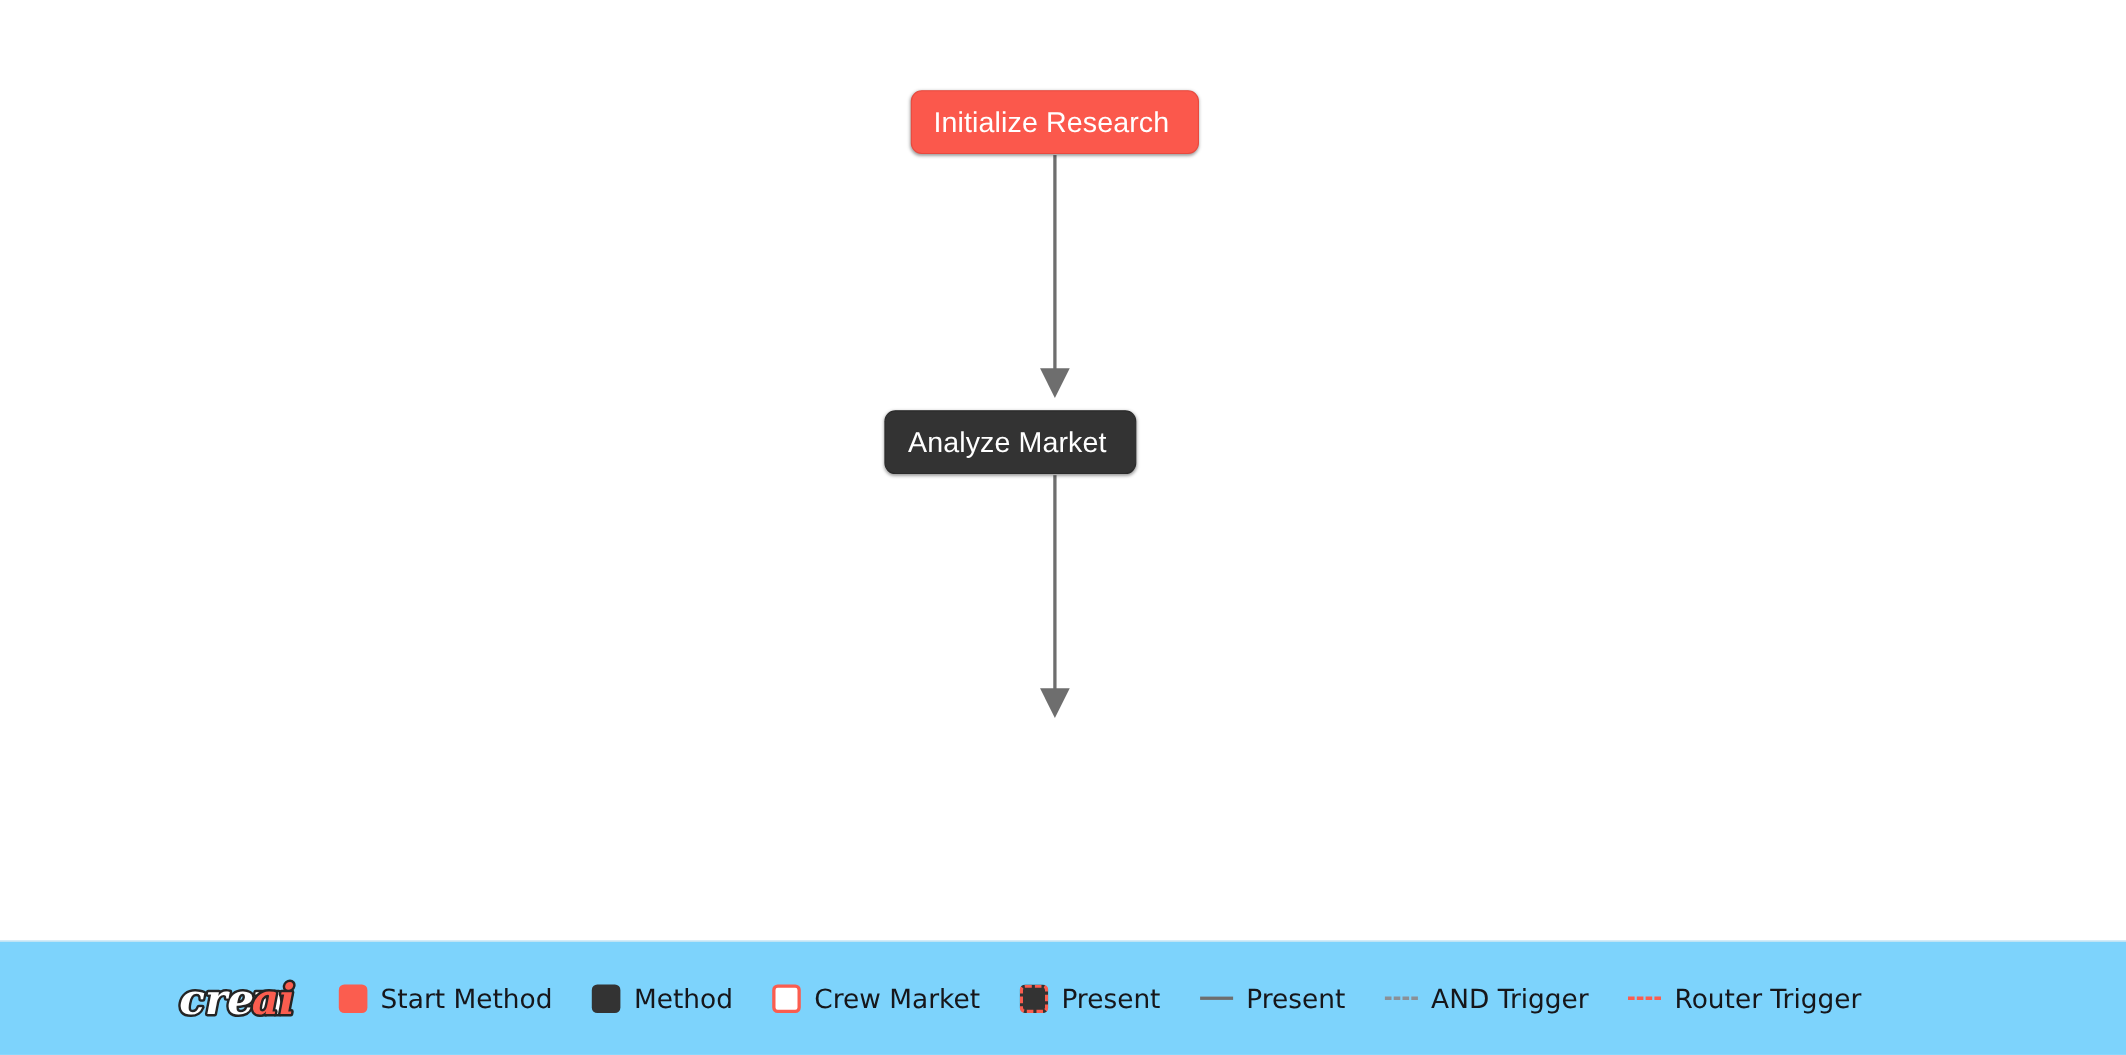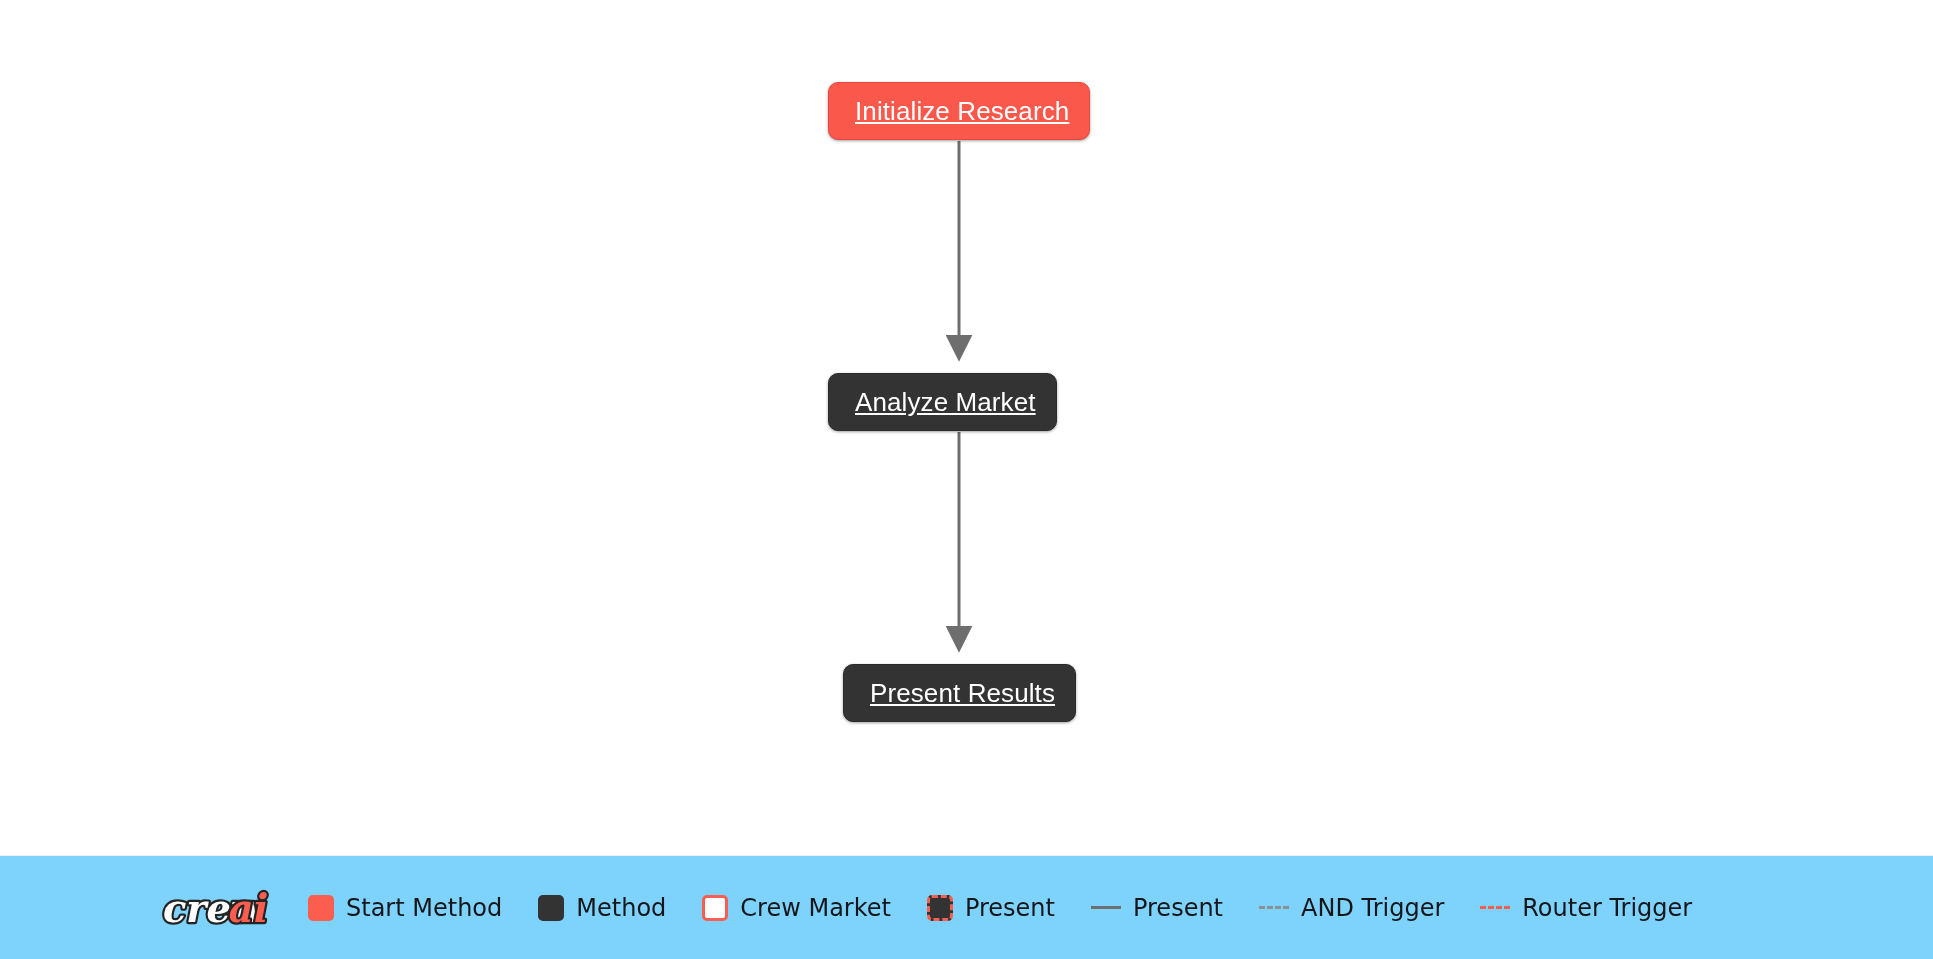--- a/index.html
+++ b/index.html
@@ -33,32 +33,31 @@
     width: 1933px;
     height: 855px;
     pointer-events: none;
   }
 
   .flow-node {
     position: absolute;
     box-sizing: border-box;
     display: flex;
     align-items: center;
-    justify-content: flex-start;
+    justify-content: flex-end;
     border-radius: 10px;
     font-size: 26px;
     line-height: 1;
     letter-spacing: 0.1px;
     white-space: nowrap;
     padding: 16px 26px;
     height: 58px;
     color: #ffffff;
     font-family: "Liberation Sans", sans-serif;
     box-shadow: 0 1px 3px rgba(0,0,0,0.38);
-    text-decoration: underline;
   }
 
   .flow-node.start {
     background: #fb584c;
     border: 1px solid #e8493e;
   }
   .flow-node.method {
     background: #333333;
     border: 1px solid #2b2b2b;
   }
@@ -150,27 +149,24 @@
 
     <g>
       <line x1="959" y1="432" x2="959" y2="646" stroke="#6e6e6e" stroke-width="3" marker-end="url(#arrow-gray)"></line>
     </g>
   </svg>
 
   <div class="flow-node start" style="left:828px; top:82px; width:262px;">
     <span>Initialize Research</span>
   </div>
 
-  <div class="flow-node method" style="left:828px; top:373px; width:229px;">
+  <div class="flow-node method" style="left:804px; top:373px; width:229px;">
     <span>Analyze Market</span>
   </div>
 
-  <div class="flow-node method" style="left:843px; top:664px; width:233px;">
-    <span>Present Results</span>
-  </div>
 
 </div>
 
 <div id="legend-bar">
 
   <svg id="crewai-logo" viewBox="0 0 240 110" xmlns="http://www.w3.org/2000/svg">
     <text x="6" y="84" font-family="DejaVu Serif, serif" font-size="78" font-weight="bold" font-style="italic" fill="#ffffff" stroke="#242424" stroke-width="9" stroke-linejoin="round" paint-order="stroke">crew</text>
     <text x="140" y="84" font-family="DejaVu Serif, serif" font-size="78" font-weight="bold" font-style="italic" fill="#fb5d4f" stroke="#242424" stroke-width="9" stroke-linejoin="round" paint-order="stroke">ai</text>
   </svg>
 

